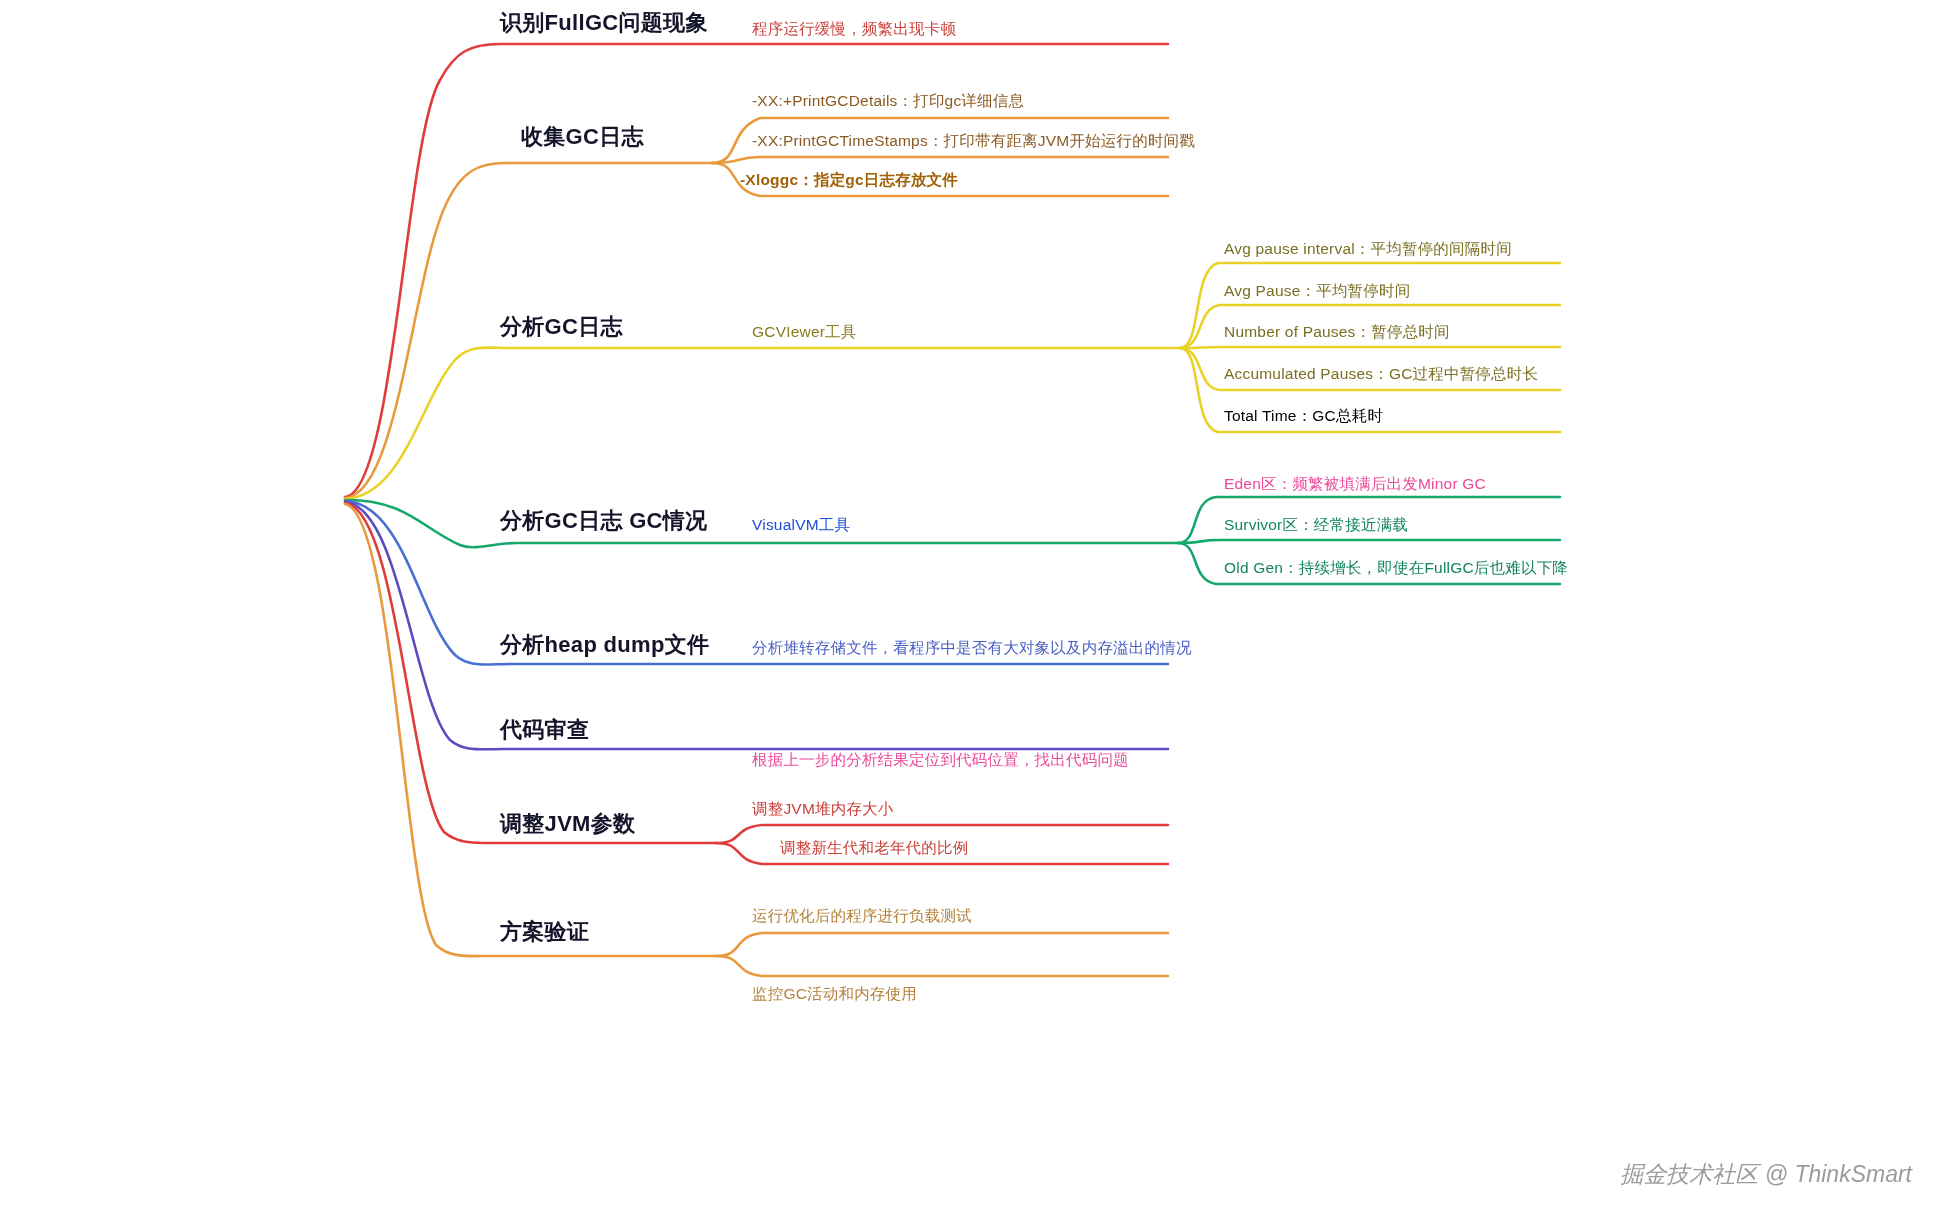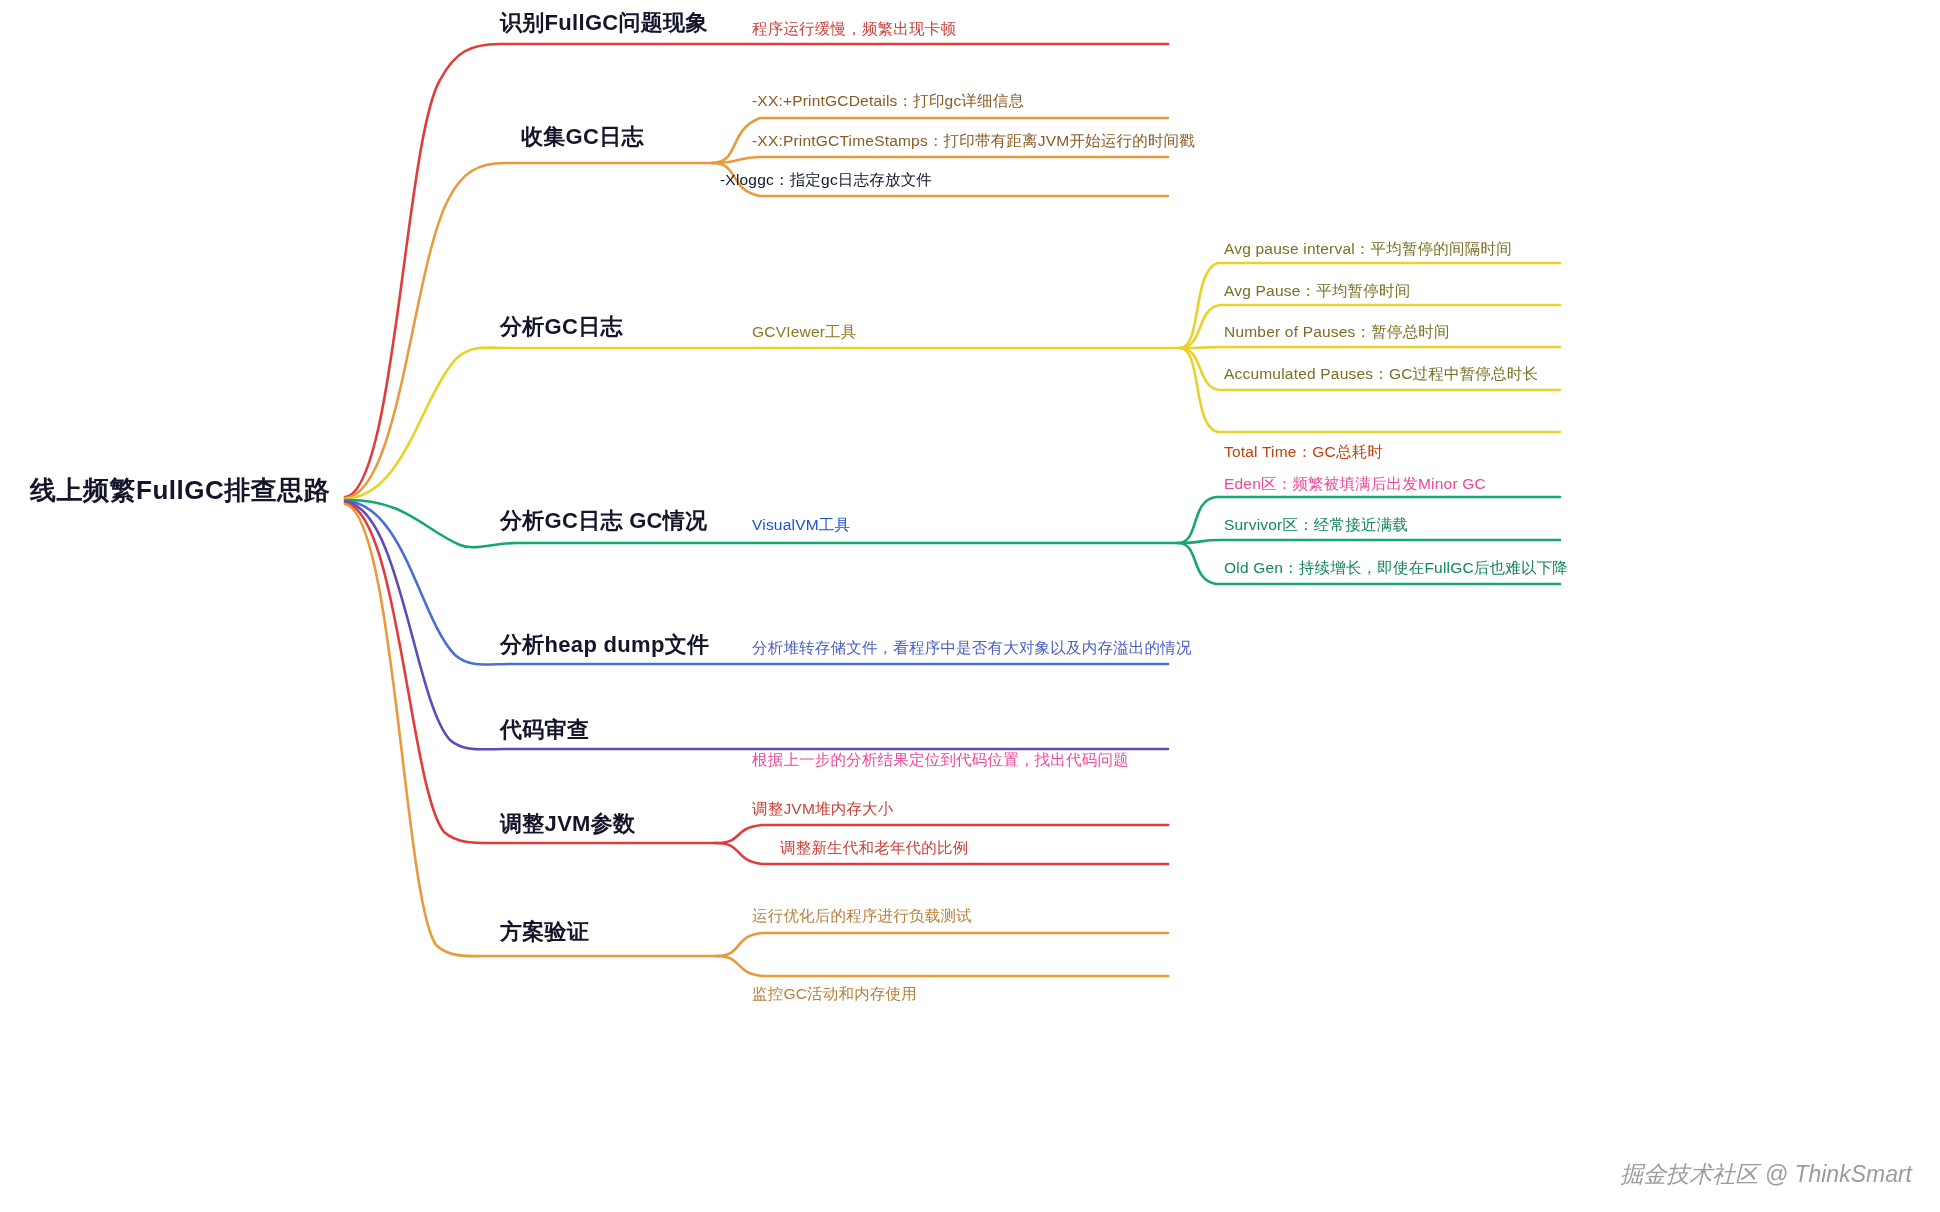--- a/index.html
+++ b/index.html
@@ -95,43 +95,42 @@
       <path d="M345,503 C398,509 410,790 444,832 C458,844 474,843 500,843 L716,843" stroke="#e03c3c"></path>
       <path d="M716,843 C744,843 732,828 762,825 L1168,825" stroke="#e03c3c"></path>
       <path d="M716,843 C744,843 732,860 762,864 L1168,864" stroke="#e03c3c"></path>
 
       <path d="M345,504 C394,512 404,900 436,945 C450,958 466,956 492,956 L716,956" stroke="#e89a3c"></path>
       <path d="M716,956 C744,956 732,936 762,933 L1168,933" stroke="#e89a3c"></path>
       <path d="M716,956 C744,956 732,972 762,976 L1168,976" stroke="#e89a3c"></path>
     </g>
   </svg>
 
-  <div class="root-title">线上频繁FullGC排查思路</div>
 
   <div class="branch-label" style="left:500px; top:8px;">识别FullGC问题现象</div>
   <div class="branch-label" style="left:500px; top:122px;padding-left:21px;">收集GC日志</div>
   <div class="branch-label" style="left:500px; top:312px;">分析GC日志</div>
   <div class="branch-label" style="left:500px; top:506px;">分析GC日志 GC情况</div>
   <div class="branch-label" style="left:500px; top:630px;">分析heap dump文件</div>
   <div class="branch-label" style="left:500px; top:715px;">代码审查</div>
   <div class="branch-label" style="left:500px; top:809px;">调整JVM参数</div>
   <div class="branch-label" style="left:500px; top:917px;">方案验证</div>
 
   <div class="leaf-label" style="left:752px; top:19px; color:#c8413a;">程序运行缓慢，频繁出现卡顿</div>
 
   <div class="leaf-label" style="left:752px; top:91px; color:#8a5a22;">-XX:+PrintGCDetails：打印gc详细信息</div>
   <div class="leaf-label" style="left:752px; top:131px; color:#8a5a22;">-XX:PrintGCTimeStamps：打印带有距离JVM开始运行的时间戳</div>
-  <div class="leaf-label" style="left:720px; top:170px; color:#0f172a;">-Xloggc：指定gc日志存放文件</div>
+  <div class="leaf-label" style="left:740px; top:170px; color:#a16207;font-weight:bold;">-Xloggc：指定gc日志存放文件</div>
 
   <div class="leaf-label" style="left:752px; top:322px; color:#8a7a1e;">GCVIewer工具</div>
   <div class="leaf-label" style="left:1224px; top:239px; color:#7a6f22;">Avg pause interval：平均暂停的间隔时间</div>
   <div class="leaf-label" style="left:1224px; top:281px; color:#7a6f22;">Avg Pause：平均暂停时间</div>
   <div class="leaf-label" style="left:1224px; top:322px; color:#7a6f22;">Number of Pauses：暂停总时间</div>
   <div class="leaf-label" style="left:1224px; top:364px; color:#7a6f22;">Accumulated Pauses：GC过程中暂停总时长</div>
-  <div class="leaf-label" style="left:1224px; top:406px; color:#c2410c;margin-top:36px;">Total Time：GC总耗时</div>
+  <div class="leaf-label" style="left:1224px; top:406px; color:#000000;">Total Time：GC总耗时</div>
 
   <div class="leaf-label" style="left:752px; top:515px; color:#1d4ed8;">VisualVM工具</div>
   <div class="leaf-label" style="left:1224px; top:474px; color:#ec4899;">Eden区：频繁被填满后出发Minor GC</div>
   <div class="leaf-label" style="left:1224px; top:515px; color:#15855c;">Survivor区：经常接近满载</div>
   <div class="leaf-label" style="left:1224px; top:558px; color:#15855c;">Old Gen：持续增长，即使在FullGC后也难以下降</div>
 
   <div class="leaf-label" style="left:752px; top:638px; color:#4a5fc4;">分析堆转存储文件，看程序中是否有大对象以及内存溢出的情况</div>
 
   <div class="leaf-label" style="left:752px; top:750px; color:#ec4899;">根据上一步的分析结果定位到代码位置，找出代码问题</div>
 

